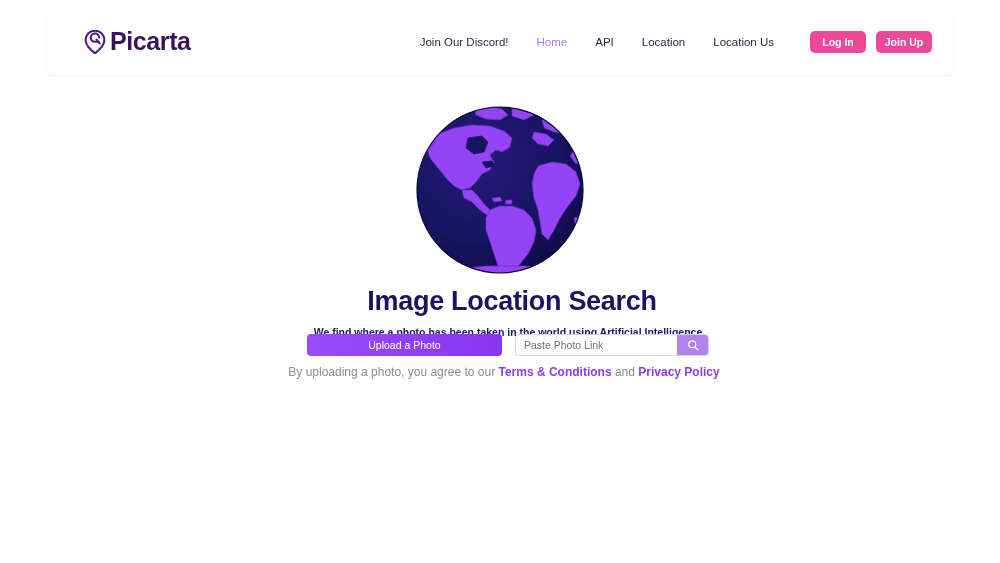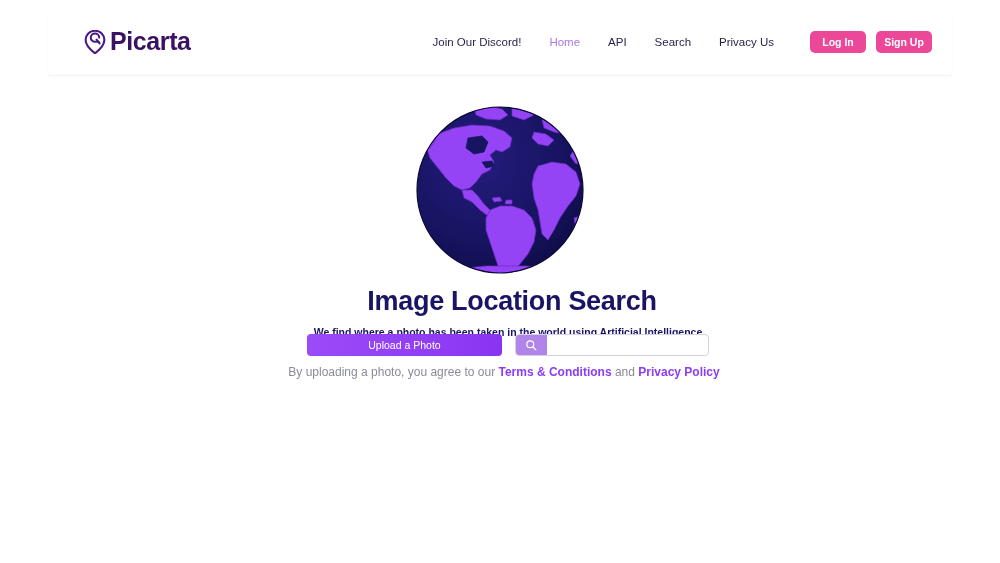--- a/index.html
+++ b/index.html
@@ -248,26 +248,26 @@
           <path d="M12.6 9.6 L15.6 13.4" fill="none" stroke="#4b1a86" stroke-width="2.1" stroke-linecap="round"></path>
         </svg>
       </span>
       <span class="logo-word">Picarta</span>
     </div>
 
     <div class="nav">
       <a class="nav-link" href="#">Join Our Discord!</a>
       <a class="nav-link active" href="#">Home</a>
       <a class="nav-link" href="#">API</a>
-      <a class="nav-link" href="#">Search</a>
-      <a class="nav-link" href="#">Privacy Us</a>
+      <a class="nav-link" href="#">Location</a>
+      <a class="nav-link" href="#">Location Us</a>
 
       <div class="nav-buttons">
         <button class="btn-auth" type="button">Log In</button>
-        <button class="btn-auth" type="button">Sign Up</button>
+        <button class="btn-auth" type="button">Join Up</button>
       </div>
     </div>
 
   </div>
   <div class="header-strip"></div>
 
   <div class="hero">
 
     <div class="globe-wrap">
       <svg viewBox="0 0 168 168" width="168" height="168" xmlns="http://www.w3.org/2000/svg">
@@ -327,20 +327,21 @@
       </svg>
     </div>
 
     <h1 class="hero-title">Image Location Search</h1>
     <p class="hero-sub">We find where a photo has been taken in the world using Artificial Intelligence</p>
 
     <div class="action-row">
       <button class="btn-upload" type="button">Upload a Photo</button>
 
       <div class="search-group">
+        <input class="search-input" type="text" placeholder="Paste Photo Link" style="">
         <button class="search-btn" type="button">
           <span>
             <svg width="12" height="12" viewBox="0 0 16 16" xmlns="http://www.w3.org/2000/svg">
               <circle cx="7" cy="7" r="4.6" fill="none" stroke="#ffffff" stroke-width="1.6"></circle>
               <path d="M10.6 10.6 L14.4 14.4" stroke="#ffffff" stroke-width="1.7" stroke-linecap="round"></path>
             </svg>
           </span>
         </button>
       </div>
     </div>

